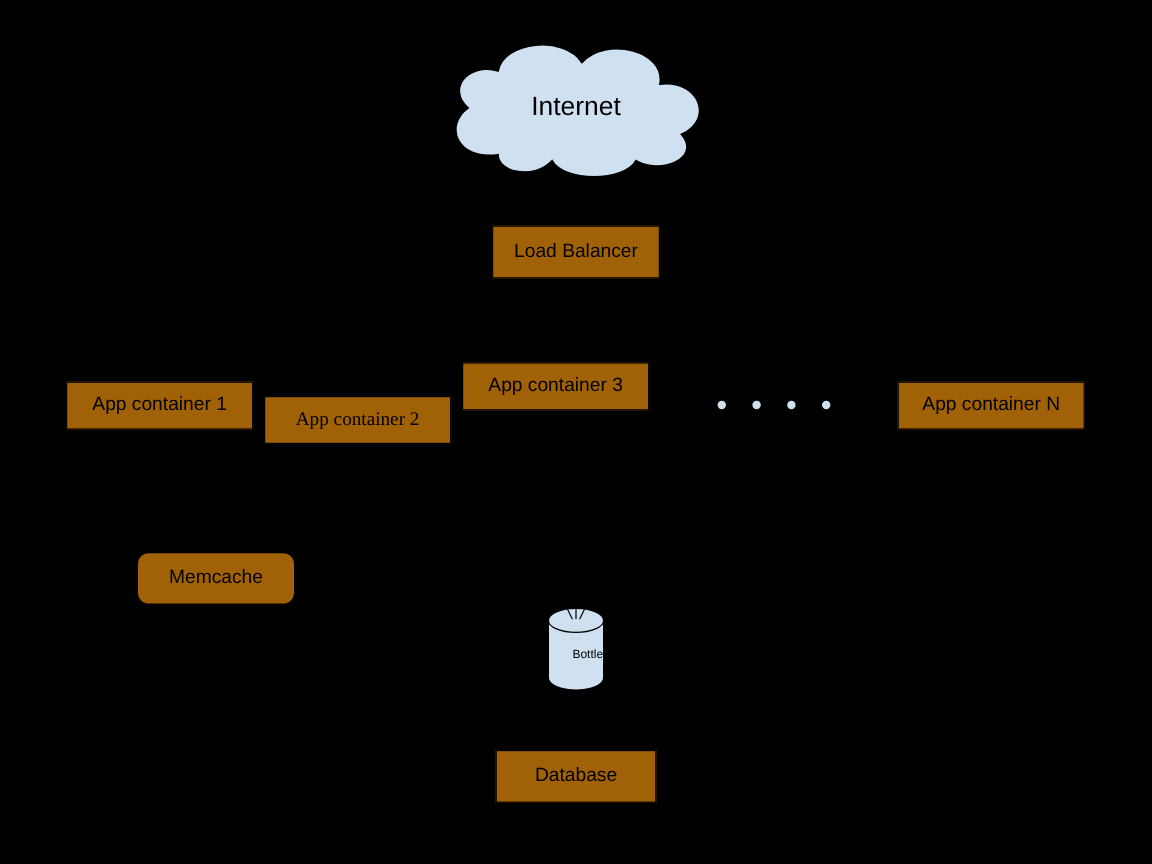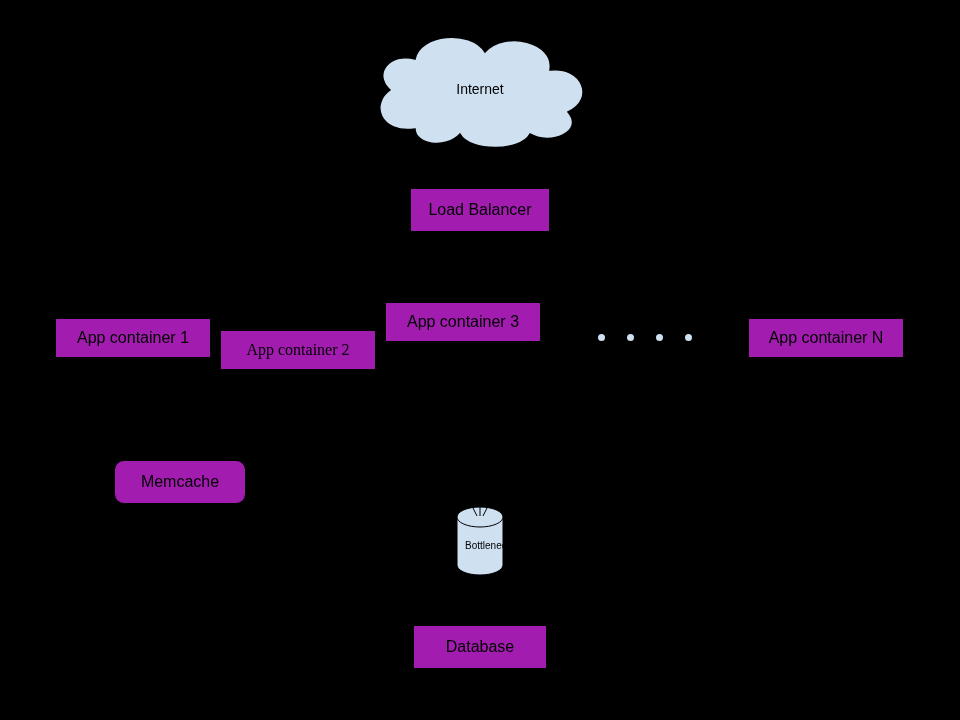--- a/index.html
+++ b/index.html
@@ -7,21 +7,21 @@
   body {
     width: 960px;
     height: 720px;
     background: #000;
     position: relative;
     font-family: Arial, Helvetica, sans-serif;
     overflow: hidden;
   }
   .box {
     position: absolute;
-    background: #a21caf;
+    background: #a16207;
     border: 1px solid #000;
     display: flex;
     align-items: center;
     justify-content: center;
     font-size: 16px;
     color: #000;
   }
   .rounded {
     border-radius: 10px;
     align-items: center;
@@ -31,21 +31,21 @@
   }
   .cloud {
     width: 100%;
     height: 100%;
   }
   .cloud-label {
     position: absolute;
     top: 50%;
     left: 50%;
     transform: translate(-50%, -50%);
-    font-size: 14px;
+    font-size: 22px;
     color: #000;
   }
   .ellipsis {
     position: absolute;
     display: flex;
     gap: 22px;
   }
   .dot {
     width: 7px;
     height: 7px;
@@ -146,18 +146,18 @@
 
 <div class="cylinder-wrap" style="left:455px; top:505px; width:50px; height:72px;">
   <svg viewBox="0 0 50 72" width="50" height="72">
     <path d="M 2 12 L 2 60 A 23 10 0 0 0 48 60 L 48 12" fill="#cfe0f0" stroke="#000" stroke-width="1"></path>
     <ellipse cx="25" cy="12" rx="23" ry="10" fill="#cfe0f0" stroke="#000" stroke-width="1"></ellipse>
 
     <line x1="18" y1="3" x2="22" y2="11" stroke="#000" stroke-width="1"></line>
     <line x1="25" y1="2" x2="25" y2="11" stroke="#000" stroke-width="1"></line>
     <line x1="32" y1="3" x2="28" y2="11" stroke="#000" stroke-width="1"></line>
   </svg>
-  <div class="cyl-label" style="left:10px; top:35px;">Bottleneck</div>
+  <div class="cyl-label" style="left:22px; top:35px;">Bottleneck</div>
 </div>
 
 <div class="box" style="left:413px; top:625px; width:134px; height:44px;">
   <span>Database</span>
 </div>
 
 </body></html>

